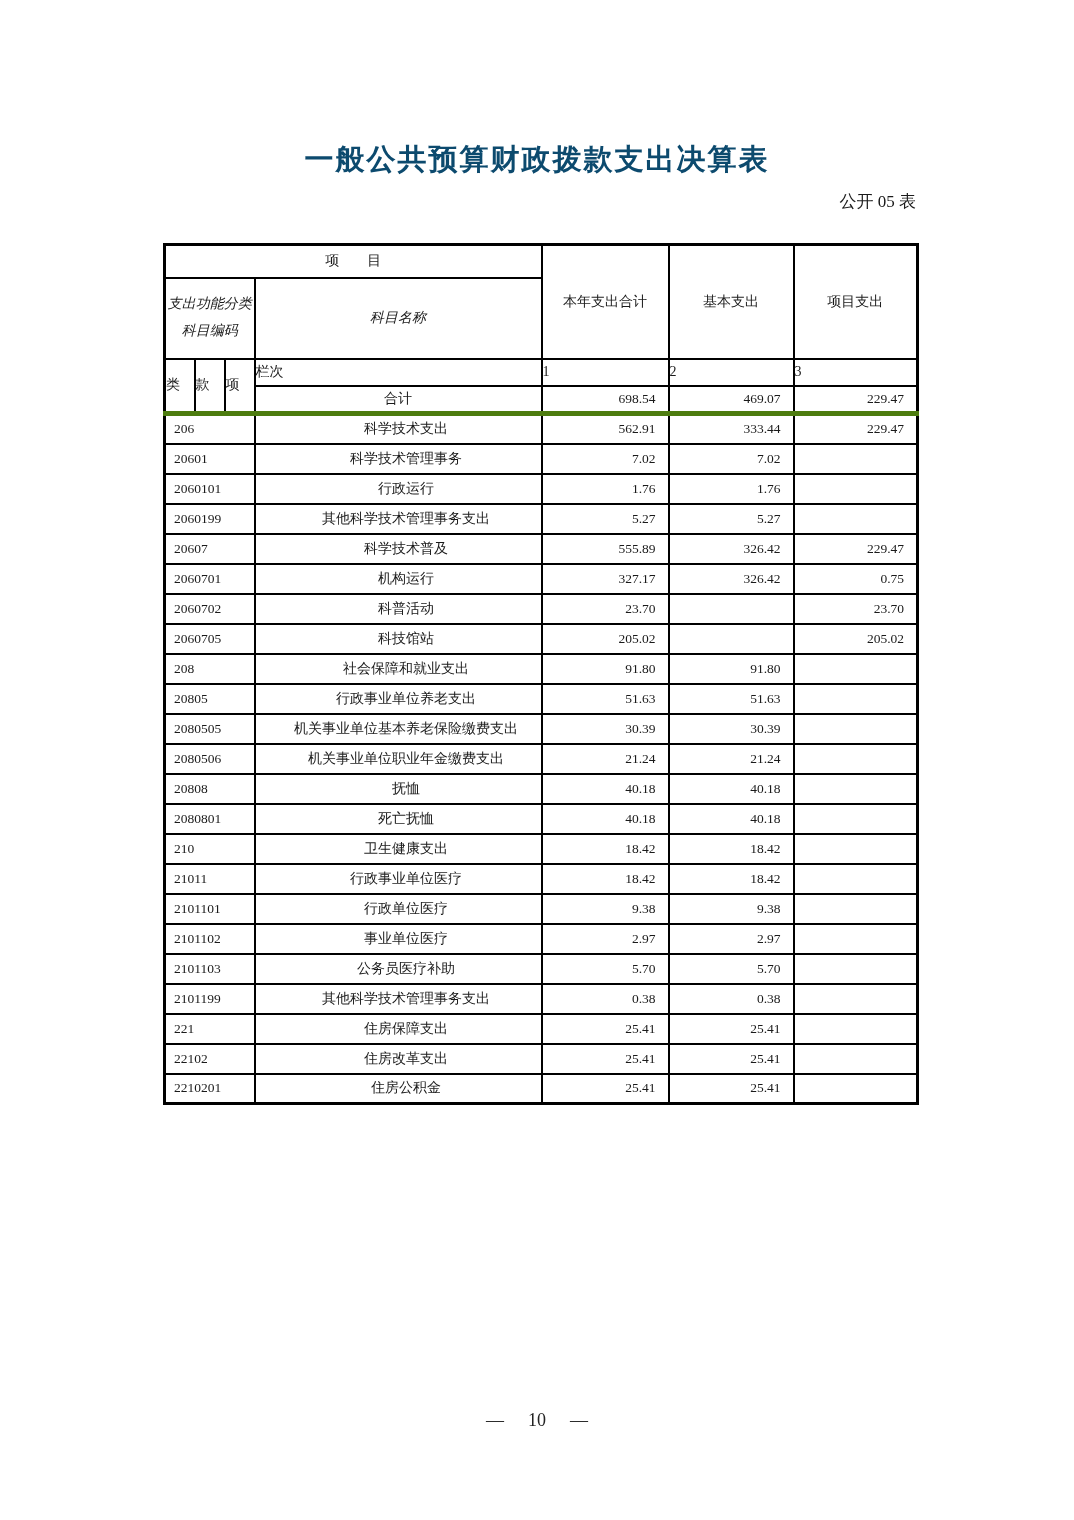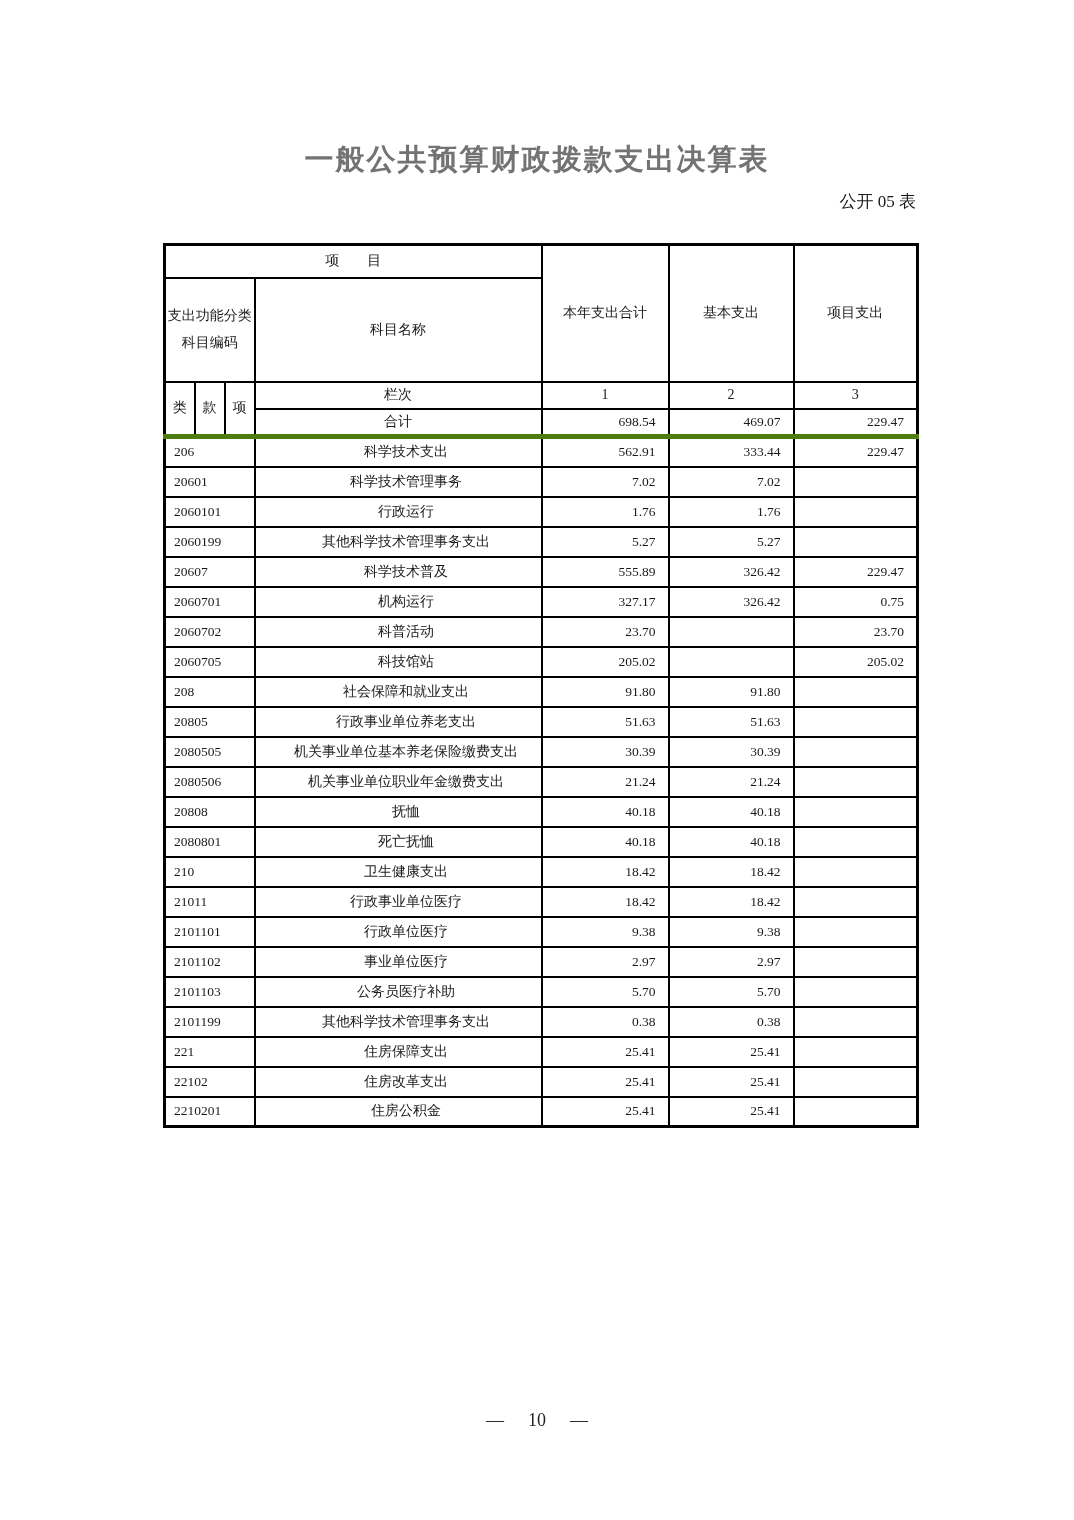--- a/index.html
+++ b/index.html
@@ -18,21 +18,21 @@
   .doc-title {
     position: absolute;
     top: 140px;
     left: 0;
     width: 100%;
     text-align: center;
     font-family: "Liberation Sans", "DejaVu Sans", sans-serif;
     font-weight: 700;
     font-size: 29px;
     letter-spacing: 2px;
-    color: #737373;
+    color: #0c4a6e;
   }
   .table-code {
     position: absolute;
     top: 190px;
     left: 163px;
     width: 753px;
     text-align: right;
     font-size: 17px;
   }
   .meta-row {
@@ -59,22 +59,22 @@
   }
   table.budget td {
     border: 2px solid #000;
     vertical-align: middle;
     overflow: hidden;
     white-space: nowrap;
   }
   table.budget { border: 3px solid #000; }
 
   tr.row-project-head td { height: 33px; text-align: center; }
-  tr.row-main-head td { height: 104px; text-align: center; }
-  tr.row-lanci td { height: 27px; text-align: center; }
+  tr.row-main-head td { height: 81px; text-align: center; font-style: italic; }
+  tr.row-lanci td { height: 27px; text-align: left; }
   tr.row-heji td { height: 28px; }
   .code-group-head { line-height: 1.9; white-space: normal; }
   .heji-label { text-align: center; }
 
   tr.data-row td { height: 30px; }
   tr.data-row.first-data-row td { border-top: 5px solid #4d7c0f; }
   td.code-cell { text-align: left; padding-left: 8px; font-size: 13.5px; }
   td.name-cell { text-align: center; padding-left: 16px; }
   td.num-cell { text-align: right; padding-right: 12px; font-size: 13.5px; }
   td.class-cell { text-align: center; }

